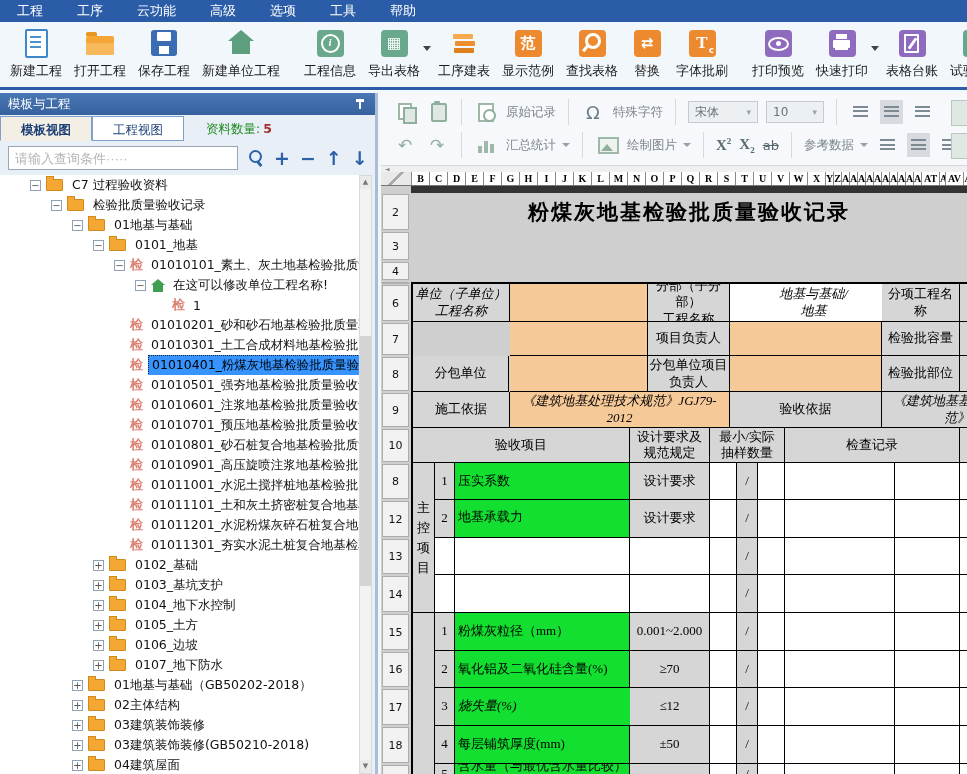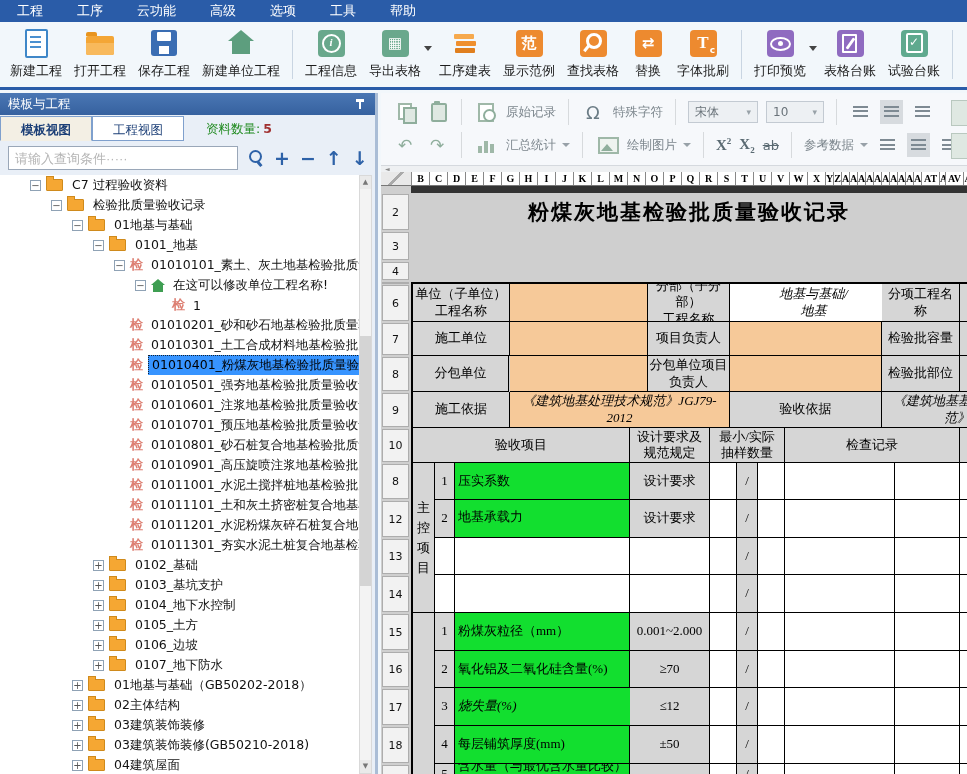--- a/index.html
+++ b/index.html
@@ -218,20 +218,26 @@
         </div>
         <div class="lbl">字体批刷</div>
       </div>
       <div class="tsep"></div>
       <div class="tbtn">
         <div class="tico">
           <span class="box g-eye" style="background: rgb(143, 107, 192);"></span>
         </div>
         <div class="lbl">打印预览</div>
       </div>
+      <div class="tbtn">
+        <div class="tico">
+          <span class="box g-print" style="background: rgb(143, 107, 192);"></span>
+        </div>
+        <div class="lbl">快速打印</div>
+      </div>
       <div class="tcaret"></div>
       <div class="tbtn">
         <div class="tico">
           <span class="box g-ledger" style="background: rgb(143, 107, 192);"></span>
         </div>
         <div class="lbl">表格台账</div>
       </div>
       <div class="tbtn">
         <div class="tico">
           <span class="box g-clip" style="background: rgb(95, 169, 142);"></span>
@@ -542,30 +548,29 @@
           <div class="rh" style="top: 390px; height: 36px;">14</div>
           <div class="rh" style="top: 428px; height: 36px;">15</div>
           <div class="rh" style="top: 466px; height: 35px;">16</div>
           <div class="rh" style="top: 503px; height: 36px;">17</div>
           <div class="rh" style="top: 541px; height: 36px;">18</div>
           <div class="rh" style="top: 579px; height: 20px;"></div>
         </div>
       <div id="darkbar"></div>
       <div id="sheet-title">粉煤灰地基检验批质量验收记录</div>
       <div id="ptable">
-          <div class="cell cg" style="left: 0px; top: 0px; width: 97px; height: 38px;">单位（子单位）
+          <div class="cell cg" style="left: 0px; top: 0px; width: 97px; height: 38px; font-style: italic;">单位（子单位）
 工程名称</div>
           <div class="cell co" style="left: 97px; top: 0px; width: 138px; height: 38px;"></div>
           <div class="cell cg" style="left: 235px; top: 0px; width: 82px; height: 38px; font-family: Liberation Serif, serif;">分部（子分部）
 工程名称</div>
           <div class="cell cw ital" style="left: 317px; top: 0px; width: 168px; height: 38px;">地基与基础/
 地基</div>
           <div class="cell cg" style="left: 469px; top: 0px; width: 78px; height: 38px;">分项工程名称</div>
           <div class="cell cg" style="left: 547px; top: 0px; width: 153px; height: 38px;"></div>
-          <div class="cell cg" style="left: 0px; top: 38px; width: 97px; height: 34px;">施工单位</div>
           <div class="cell co" style="left: 97px; top: 38px; width: 138px; height: 34px;"></div>
           <div class="cell cg" style="left: 235px; top: 38px; width: 82px; height: 34px;">项目负责人</div>
           <div class="cell co" style="left: 317px; top: 38px; width: 152px; height: 34px;"></div>
           <div class="cell cg" style="left: 469px; top: 38px; width: 78px; height: 34px;">检验批容量</div>
           <div class="cell cg" style="left: 547px; top: 38px; width: 153px; height: 34px;"></div>
           <div class="cell cg" style="left: 0px; top: 72px; width: 96px; height: 36px;">分包单位</div>
           <div class="cell co" style="left: 97px; top: 72px; width: 138px; height: 36px;"></div>
           <div class="cell cg" style="left: 235px; top: 72px; width: 82px; height: 36px;">分包单位项目
 负责人</div>
           <div class="cell co" style="left: 317px; top: 72px; width: 152px; height: 36px;"></div>

